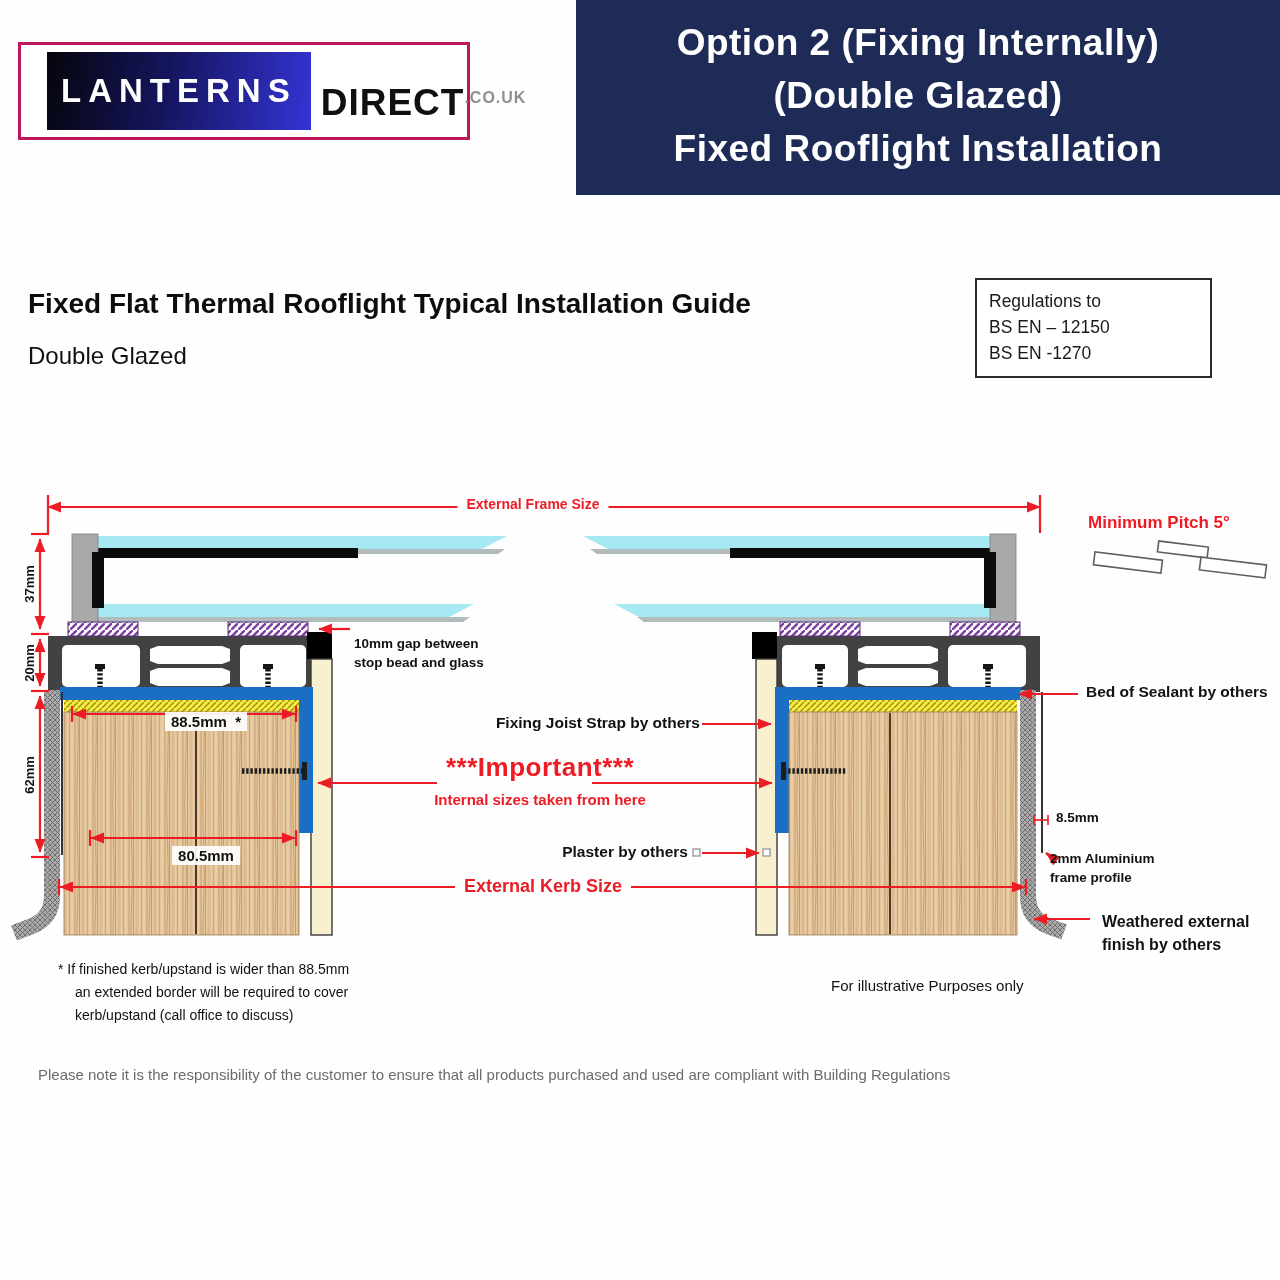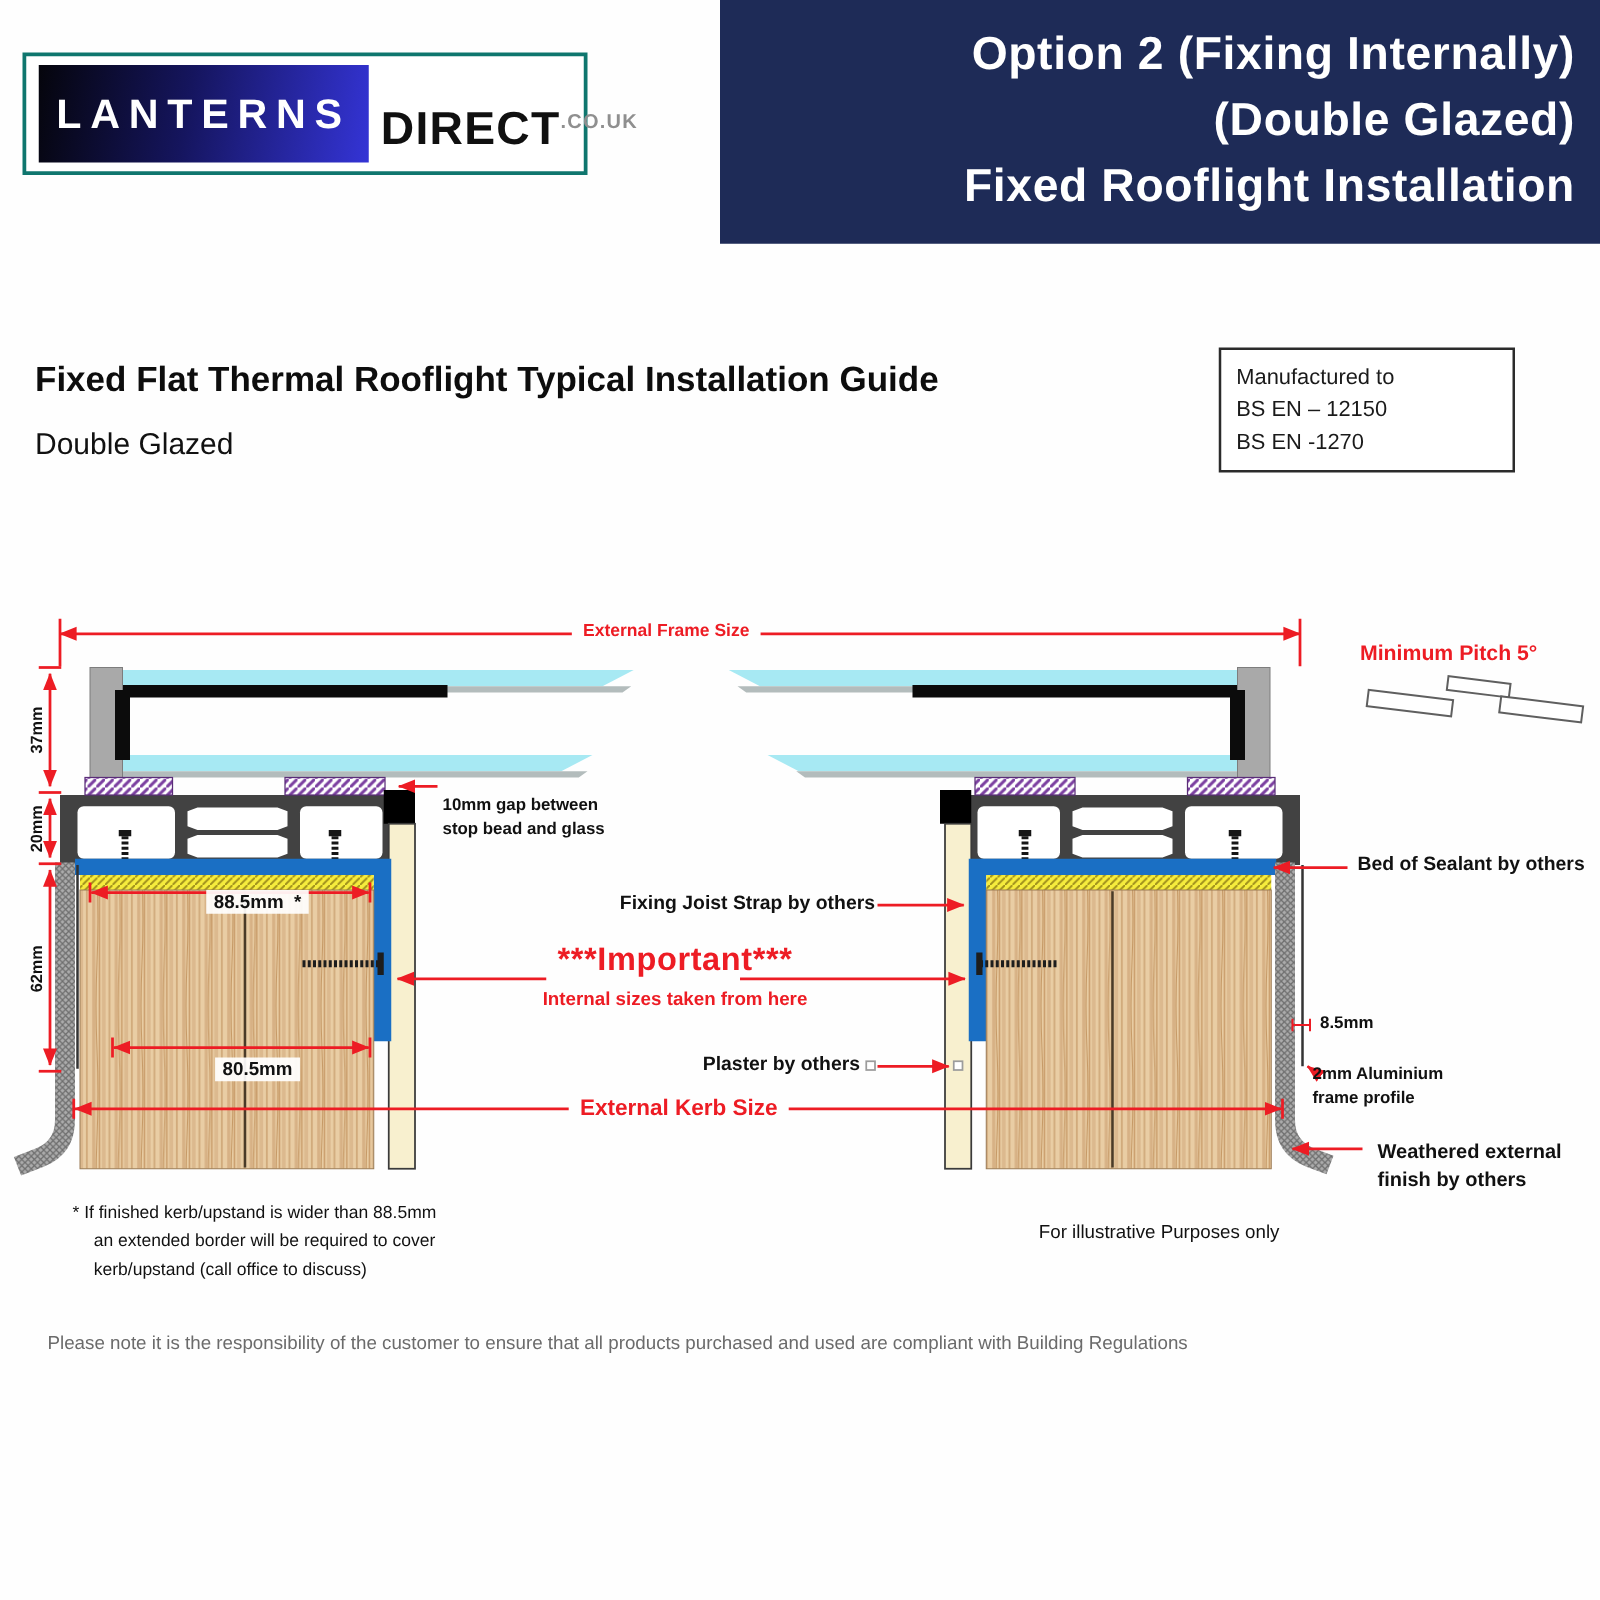--- a/index.html
+++ b/index.html
@@ -6,26 +6,26 @@
     --navy:#1e2b57; --red:#ed1c24; --glass:#a7e9f3; --frame:#424242;
     --blue:#1a6fc4; --cream:#f8f0cf; --graycap:#a9a9a9;
   }
   *{margin:0;padding:0;box-sizing:border-box;}
   html,body{width:1280px;height:1280px;background:#ffffff;overflow:hidden;
     font-family:"Liberation Sans","DejaVu Sans",sans-serif;}
   .page{position:relative;width:1280px;height:1280px;background:#fefefe;}
 
   
   .header-bar{position:absolute;left:576px;top:0;width:704px;height:195px;
-    background:var(--navy);color:#fff;text-align:right;padding:16px 20px 0 0;}
+    background:var(--navy);color:#fff;text-align:center;padding:16px 20px 0 0;}
   .header-bar div{font-size:37px;font-weight:bold;line-height:53px;letter-spacing:.5px;}
 
   
-  .logo{position:absolute;left:18px;top:42px;width:452px;height:98px;border:3px solid #0f766e;
-    background:#fff;display:flex;align-items:center;padding:0 10px;}
+  .logo{position:absolute;left:18px;top:42px;width:452px;height:98px;border:3px solid #be185d;
+    background:#fff;display:flex;align-items:center;padding:0 26px;}
   .logo-grad{background:linear-gradient(100deg,#05050c 0%,#15155e 45%,#3434d6 100%);
     height:78px;display:flex;align-items:center;padding:0 14px;}
   .logo-lanterns{color:#fff;font-size:33px;font-weight:600;letter-spacing:7px;}
   .logo-direct{color:#101010;font-size:37px;font-weight:800;letter-spacing:1px;margin-left:10px;margin-top:24px;}
   .logo-tld{color:#8f8f8f;font-size:16px;font-weight:800;margin-top:14px;letter-spacing:1px;}
 
   
   .title{position:absolute;left:28px;top:288px;font-size:28px;font-weight:bold;color:#0d0d0d;}
   .subtitle{position:absolute;left:28px;top:342px;font-size:24px;color:#111;}
 
@@ -87,21 +87,21 @@
     </div>
     <span class="logo-direct">DIRECT</span>
     <span class="logo-tld">.CO.UK</span>
   </div>
 
   <div class="title">Fixed Flat Thermal Rooflight Typical Installation Guide</div>
   <div class="subtitle">Double Glazed</div>
 
   <div class="tech">
     <div class="tech-body">
-      <div>Manufactured to</div>
+      <div>Regulations to</div>
       <div>BS EN – 12150</div>
       <div>BS EN -1270</div>
     </div>
   </div>
 
   <svg class="diagram" viewBox="0 0 1280 1280">
     <defs>
       <marker id="ah" viewBox="0 0 10 8" markerWidth="14" markerHeight="12" refX="9.5" refY="4" orient="auto-start-reverse" markerUnits="userSpaceOnUse">
         <path d="M0,0 L10,4 L0,8 Z" fill="#ed1c24"></path>
       </marker>

